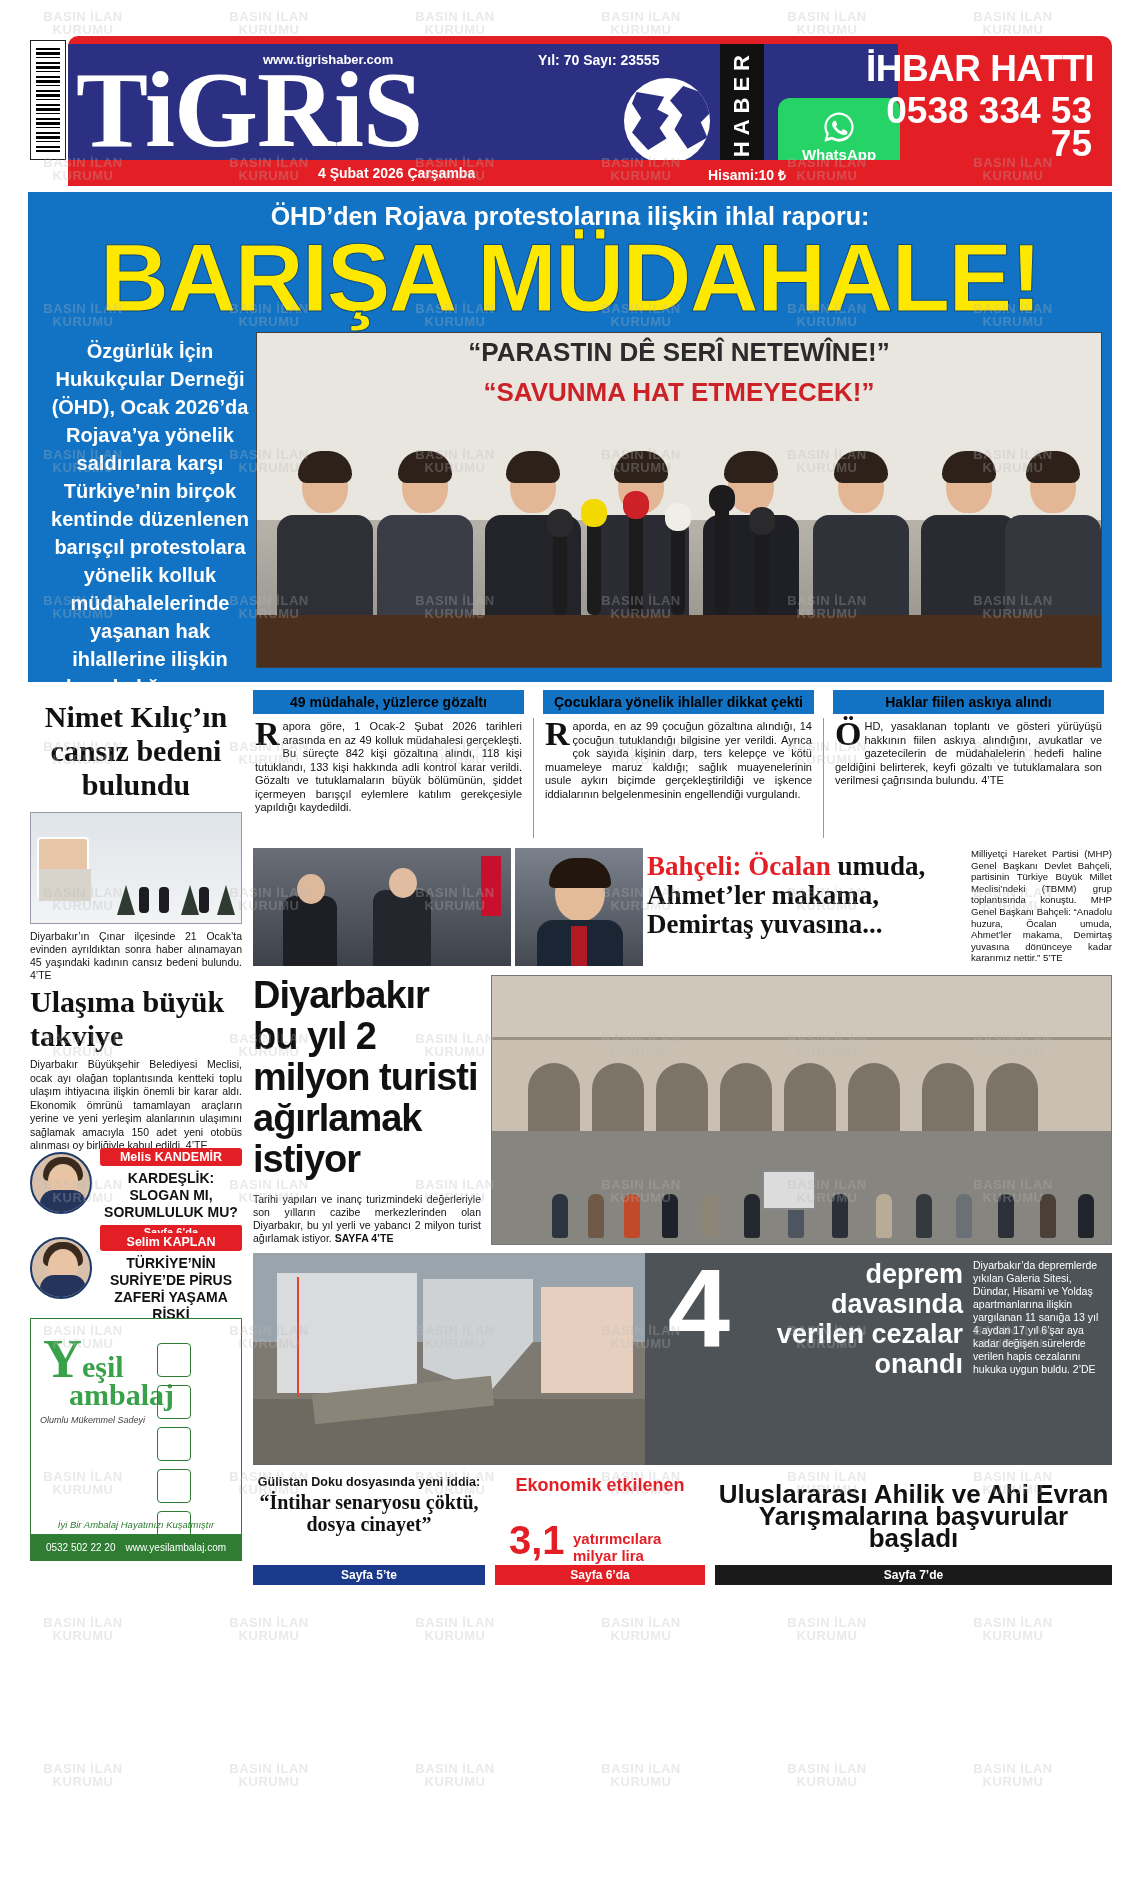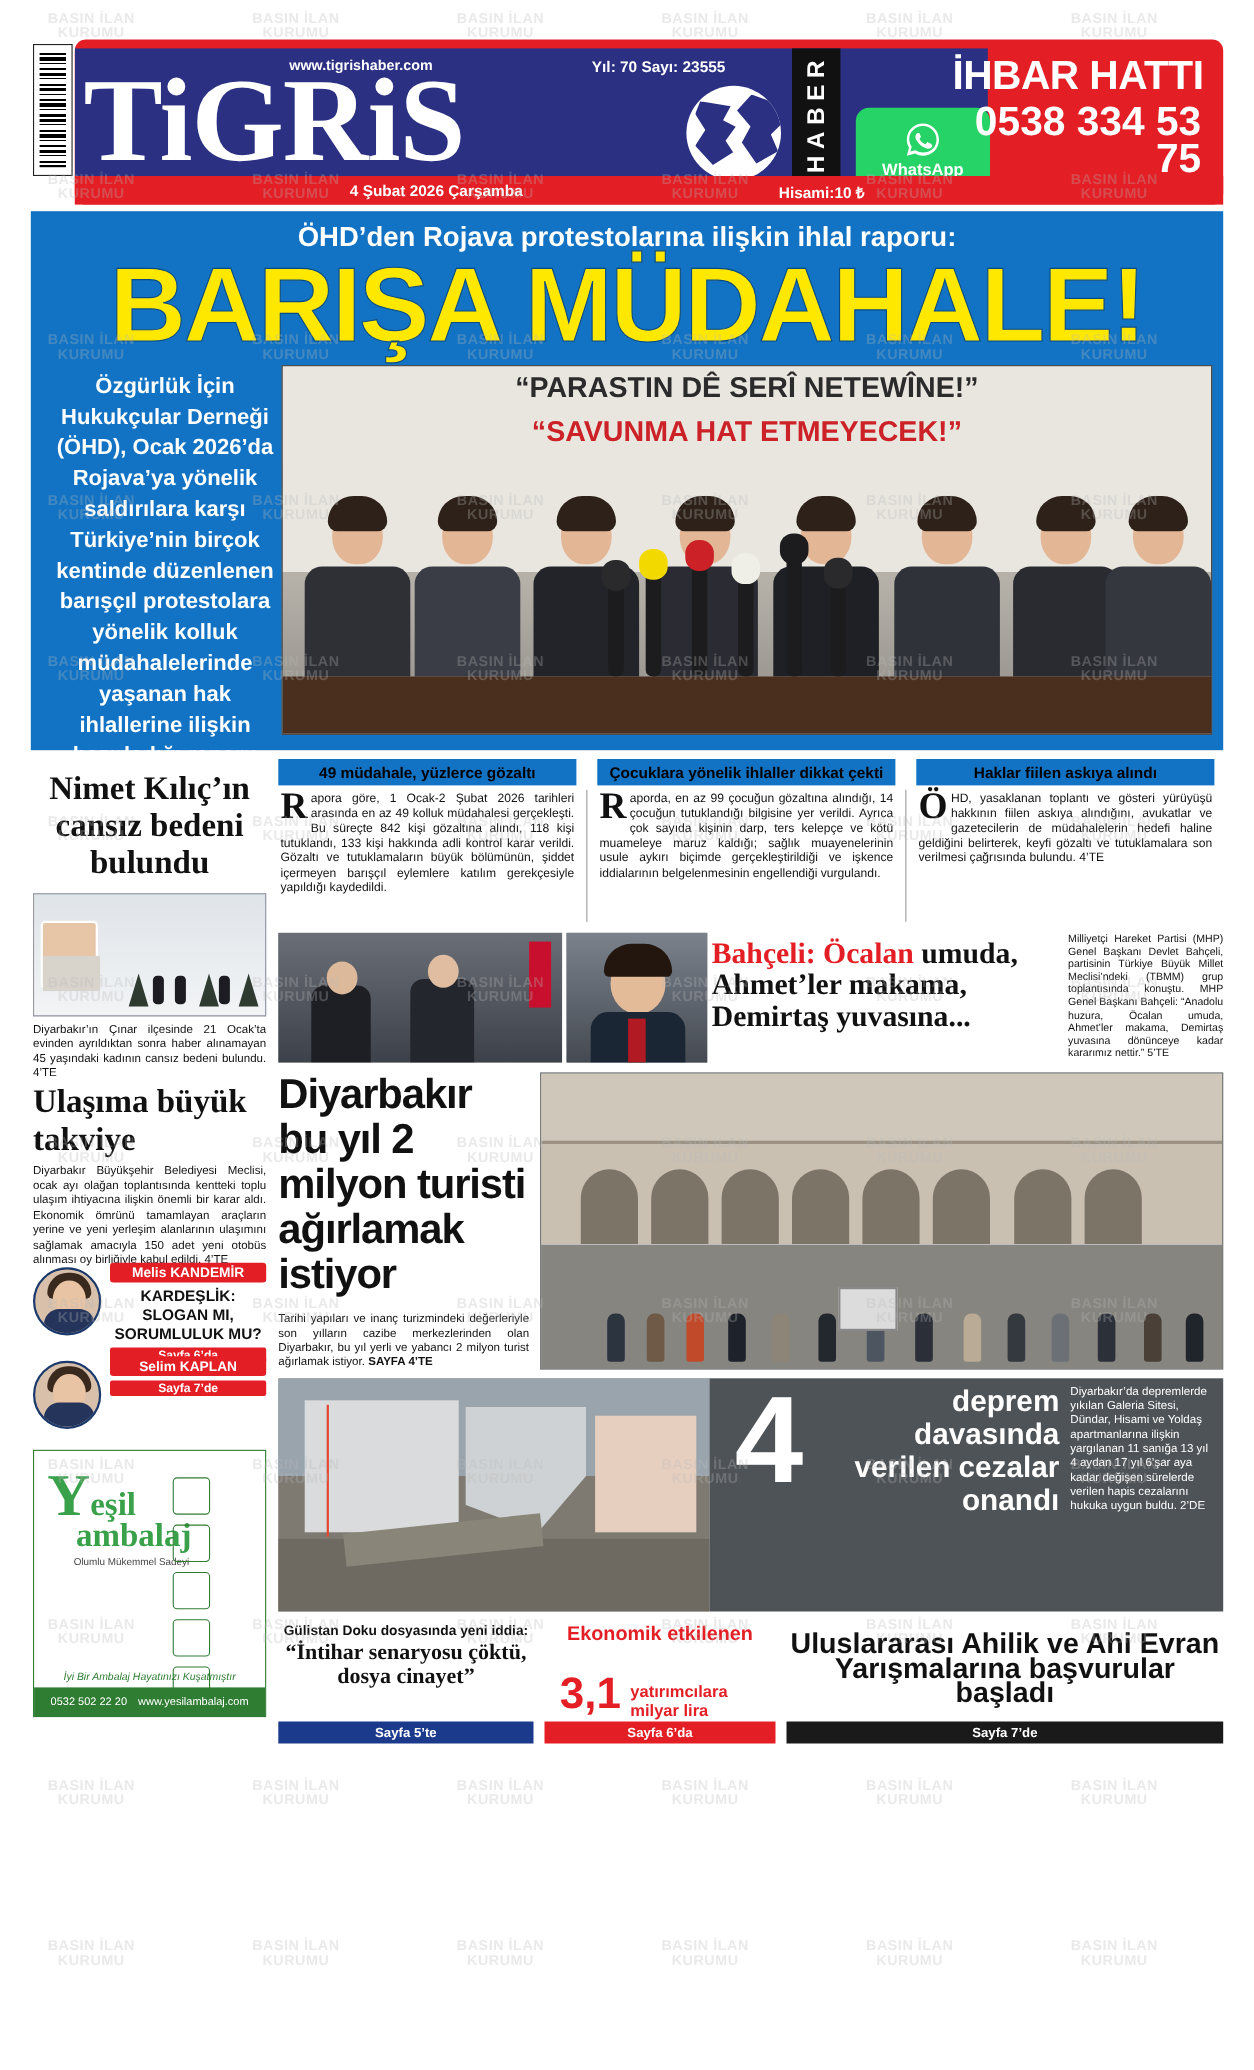--- a/index.html
+++ b/index.html
@@ -227,21 +227,21 @@
 
   
   .ad{
     position:absolute; left:30px; top:1318px; width:212px; height:243px;
     border:1px solid #2e7d32; background:#fff; z-index:6; overflow:hidden;
   }
   .ad .logo{
     position:absolute; left:12px; top:26px; font-size:30px; font-weight:bold;
     color:#3aa14b; font-family:"Liberation Serif", serif; line-height:28px;
   }
-  .ad .slogan{ position:absolute; left:36px; top:96px; font-size:9px; color:#444; }
+  .ad .slogan{ position:absolute; left:9px; top:96px; font-size:9px; color:#444;font-style:italic; }
   .ad .icons{ position:absolute; right:8px; top:22px; width:78px; }
   .ad .ico{
     width:34px; height:34px; border:1.5px solid #2e7d32; border-radius:4px;
     display:inline-block; margin:2px; position:relative;
   }
   .ad .foot{
     position:absolute; left:0; bottom:0; width:100%; height:26px; background:#2e7d32;
     color:#fff; font-size:10px; display:flex; align-items:center; justify-content:center; gap:10px;
   }
   .ad .tag{
@@ -502,20 +502,21 @@
     <div class="pg">Sayfa 6’da</div>
   </div>
 
   <div class="colm" style="top:1233px;">
     <div class="ph">
         <div class="hr"></div>
         <div class="hd"></div>
         <div class="bd"></div>
       </div>
     <div class="nm">Selim KAPLAN</div>
+    <div class="tt">TÜRKİYE’NİN SURİYE’DE PİRUS ZAFERİ YAŞAMA RİSKİ</div>
     <div class="pg">Sayfa 7’de</div>
   </div>
 
   <div class="ad">
     <div class="logo">
       <span style="font-size:54px;color:#3aa14b;">Y</span><span>eşil</span><br>
       <span style="margin-left:26px;display:inline-block;">ambalaj</span>
     </div>
     <div class="slogan">Olumlu Mükemmel Sadeyi</div>
     <div class="icons">

